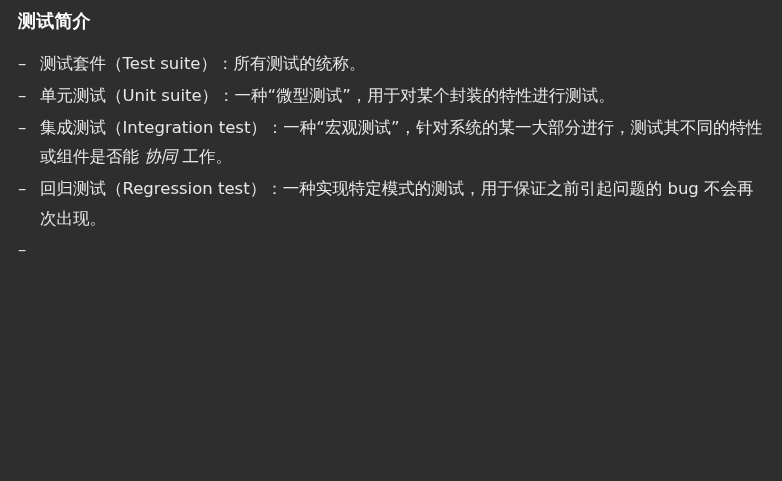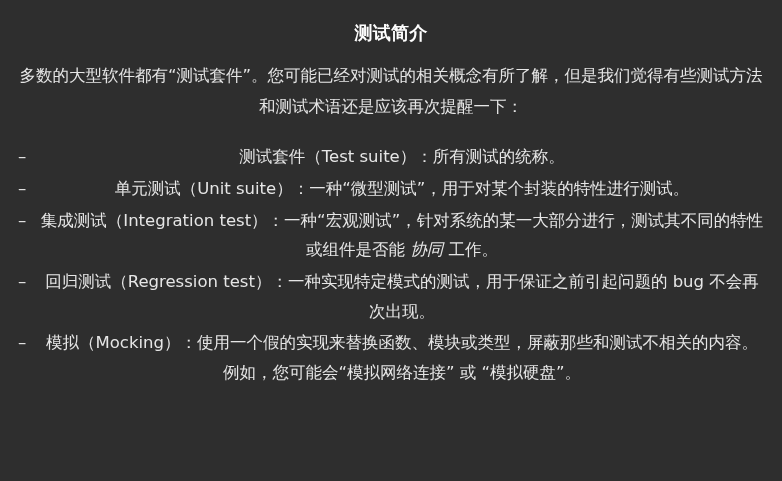--- a/index.html
+++ b/index.html
@@ -13,22 +13,21 @@
     color: #e8e8e8;
     font-family: "DejaVu Sans", "Liberation Sans", sans-serif;
     font-size: 16.5px;
     line-height: 1.75;
     overflow: hidden;
   }
   .page {
     box-sizing: border-box;
     width: 782px;
     height: 481px;
-    padding: 20px 18px 0 18px;
-    text-align: center;
+    padding: 8px 18px 0 18px;
   }
   .doc-title {
     font-size: 18px;
     font-weight: bold;
     color: #ffffff;
     margin: 0 0 16px 0;
     line-height: 1.4;
     letter-spacing: 0.2px;
   }
   .intro-para {
@@ -57,21 +56,20 @@
   .term-item em {
   }
 </style>
 </head>
 <body>
 
 <div class="page">
 
   <h1 class="doc-title">测试简介</h1>
 
-  <p class="intro-para">多数的大型软件都有“测试套件”。您可能已经对测试的相关概念有所了解，但是我们觉得有些测试方法和测试术语还是应该再次提醒一下：</p>
 
   <ul class="term-list">
 
     <li class="term-item">
       <span class="dash">–</span>
       <span>测试套件（Test suite）：所有测试的统称。</span>
     </li>
 
     <li class="term-item">
       <span class="dash">–</span>
@@ -83,18 +81,17 @@
       <span>集成测试（Integration test）：一种“宏观测试”，针对系统的某一大部分进行，测试其不同的特性或组件是否能 </span><em>协同</em><span> 工作。</span>
     </li>
 
     <li class="term-item">
       <span class="dash">–</span>
       <span>回归测试（Regression test）：一种实现特定模式的测试，用于保证之前引起问题的 bug 不会再次出现。</span>
     </li>
 
     <li class="term-item">
       <span class="dash">–</span>
-      <span>模拟（Mocking）：使用一个假的实现来替换函数、模块或类型，屏蔽那些和测试不相关的内容。例如，您可能会“模拟网络连接” 或 “模拟硬盘”。</span>
     </li>
 
   </ul>
 
 </div>
 
 </body></html>

